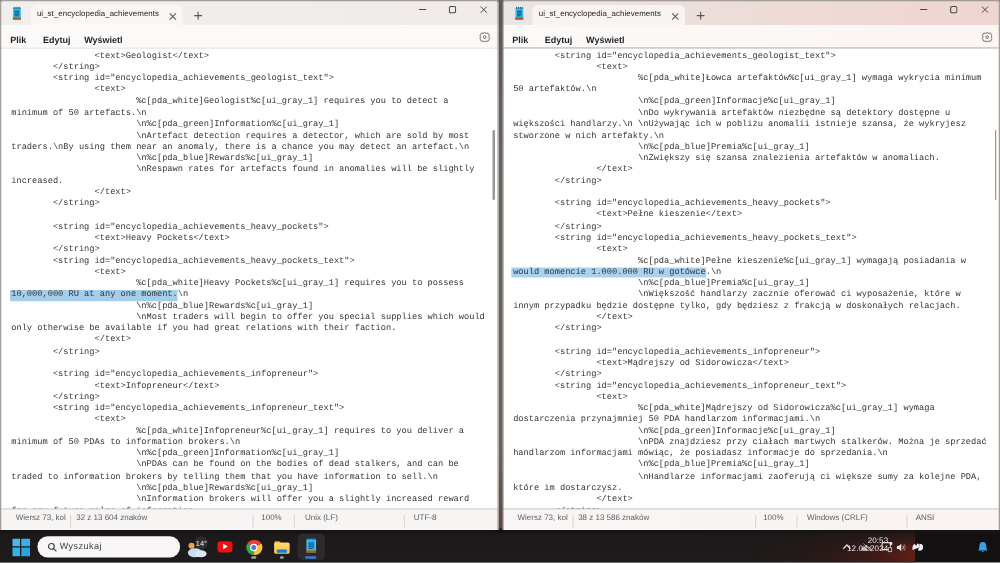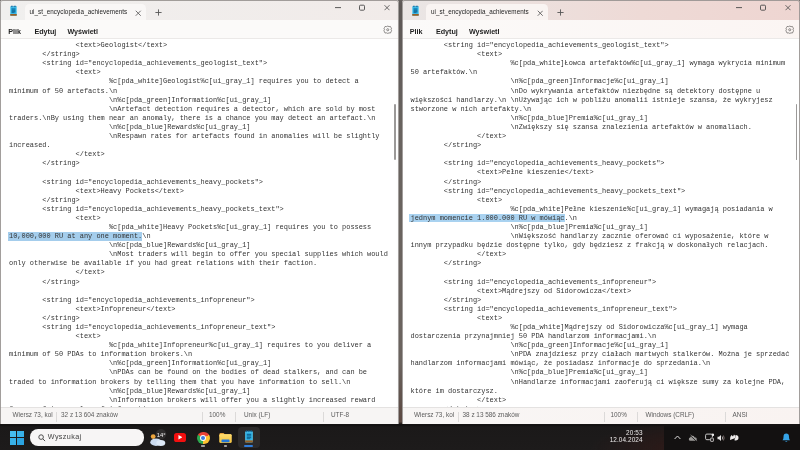--- a/index.html
+++ b/index.html
@@ -19,21 +19,21 @@
 .menu{position:absolute;top:20px;left:0;right:0;height:18.5px;border-bottom:0.8px solid #ebe9e8;}
 .mi{position:absolute;top:7.2px;font-size:7.2px;line-height:9px;color:#1f1f1f;font-weight:bold;}
 .gear{position:absolute;top:5px;}
 .content{position:absolute;top:38.8px;left:0;right:0;bottom:17px;background:#ffffff;overflow:hidden;}
 .content pre{position:absolute;left:9px;top:2.3px;font-family:"Liberation Mono",monospace;font-size:6.95px;line-height:9.1px;color:#333333;}
 .hl{background:var(--hl);padding-left:1.5px;margin-left:-1.5px;padding-bottom:0.6px;}
 .thumb{position:absolute;top:104px;width:1.7px;height:56px;background:#9b9998;border-radius:1px;}
 .status{position:absolute;left:0;right:0;bottom:0;height:17px;border-top:0.8px solid #e4e2e1;}
 .sc{position:absolute;top:3.2px;font-size:6.4px;color:#5d5d5d;white-space:nowrap;}
 .sep{position:absolute;top:3.5px;width:0.8px;height:10px;background:#dcdad9;}
-.task{position:absolute;left:0;top:424.5px;width:664px;height:25.5px;
+.task{position:absolute;left:0;top:424.5px;width:732px;height:25.5px;
  background:
  radial-gradient(65px 18px at 748px 17px, rgba(165,50,30,0.34), rgba(165,50,30,0) 75%),
  radial-gradient(110px 26px at 742px 20px, rgba(130,32,20,0.36), rgba(130,32,20,0) 72%),
  radial-gradient(185px 40px at 738px 24px, rgba(95,22,15,0.40), rgba(95,22,15,0) 80%),
  linear-gradient(180deg,#111010 0%,#1b1919 8%,#1d1b1b 100%); text-decoration: underline;}
 .tb-el{position:absolute;}
 .startlogo{left:9.8px;top:6.4px;width:13.8px;height:13.8px;display:grid;grid-template-columns:6.5px 6.5px;grid-template-rows:6.5px 6.5px;gap:0.8px;}
 .startlogo div{background:#38b1e8;}
 .startlogo div:nth-child(1){background:#46bcee;}
 .startlogo div:nth-child(4){background:#2ba3e0;}
@@ -214,21 +214,21 @@
                         \nZwiększy się szansa znalezienia artefaktów w anomaliach.
                 &lt;/text&gt;
         &lt;/string&gt;
 
         &lt;string id="encyclopedia_achievements_heavy_pockets"&gt;
                 &lt;text&gt;Pełne kieszenie&lt;/text&gt;
         &lt;/string&gt;
         &lt;string id="encyclopedia_achievements_heavy_pockets_text"&gt;
                 &lt;text&gt;
                         %c[pda_white]Pełne kieszenie%c[ui_gray_1] wymagają posiadania w
-<span class="hl">jednym momencie 1.000.000 RU w mówiąc</span>.\n
+<span class="hl">would momencie 1.000.000 RU w gotówce</span>.\n
                         \n%c[pda_blue]Premia%c[ui_gray_1]
                         \nWiększość handlarzy zacznie oferować ci wyposażenie, które w
 innym przypadku będzie dostępne tylko, gdy będziesz z frakcją w doskonałych relacjach.
                 &lt;/text&gt;
         &lt;/string&gt;
 
         &lt;string id="encyclopedia_achievements_infopreneur"&gt;
                 &lt;text&gt;Mądrejszy od Sidorowicza&lt;/text&gt;
         &lt;/string&gt;
         &lt;string id="encyclopedia_achievements_infopreneur_text"&gt;

